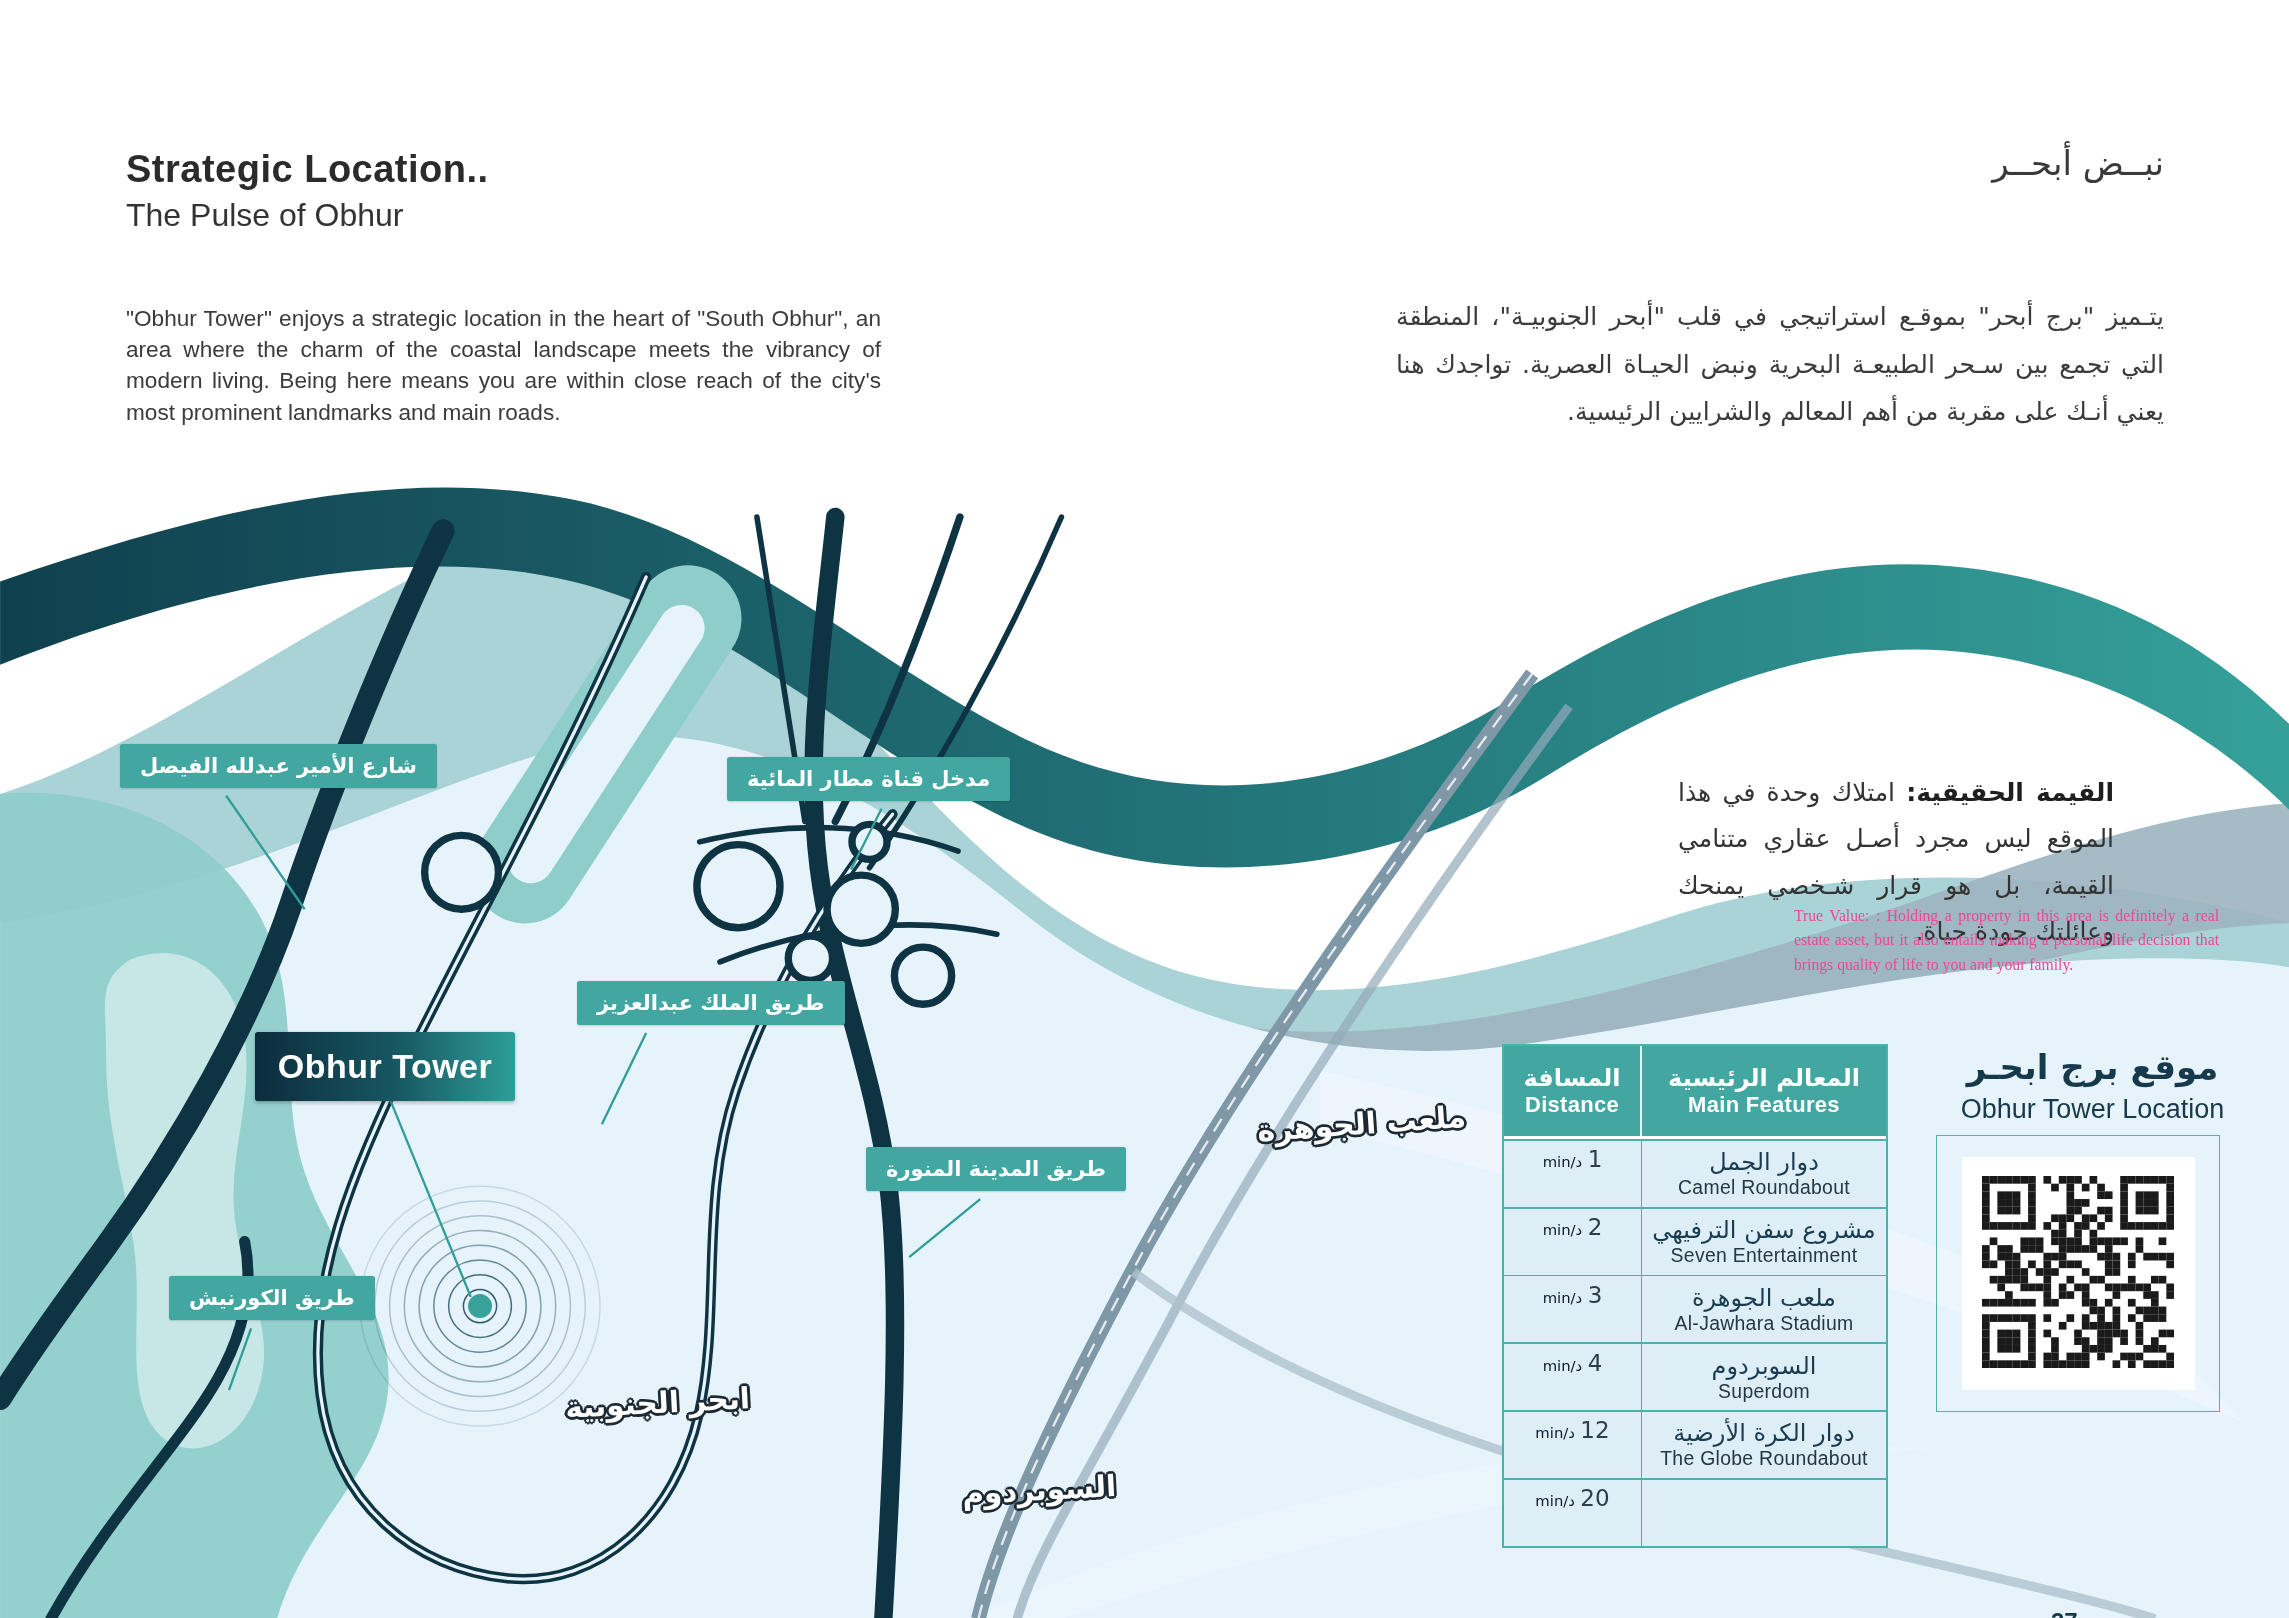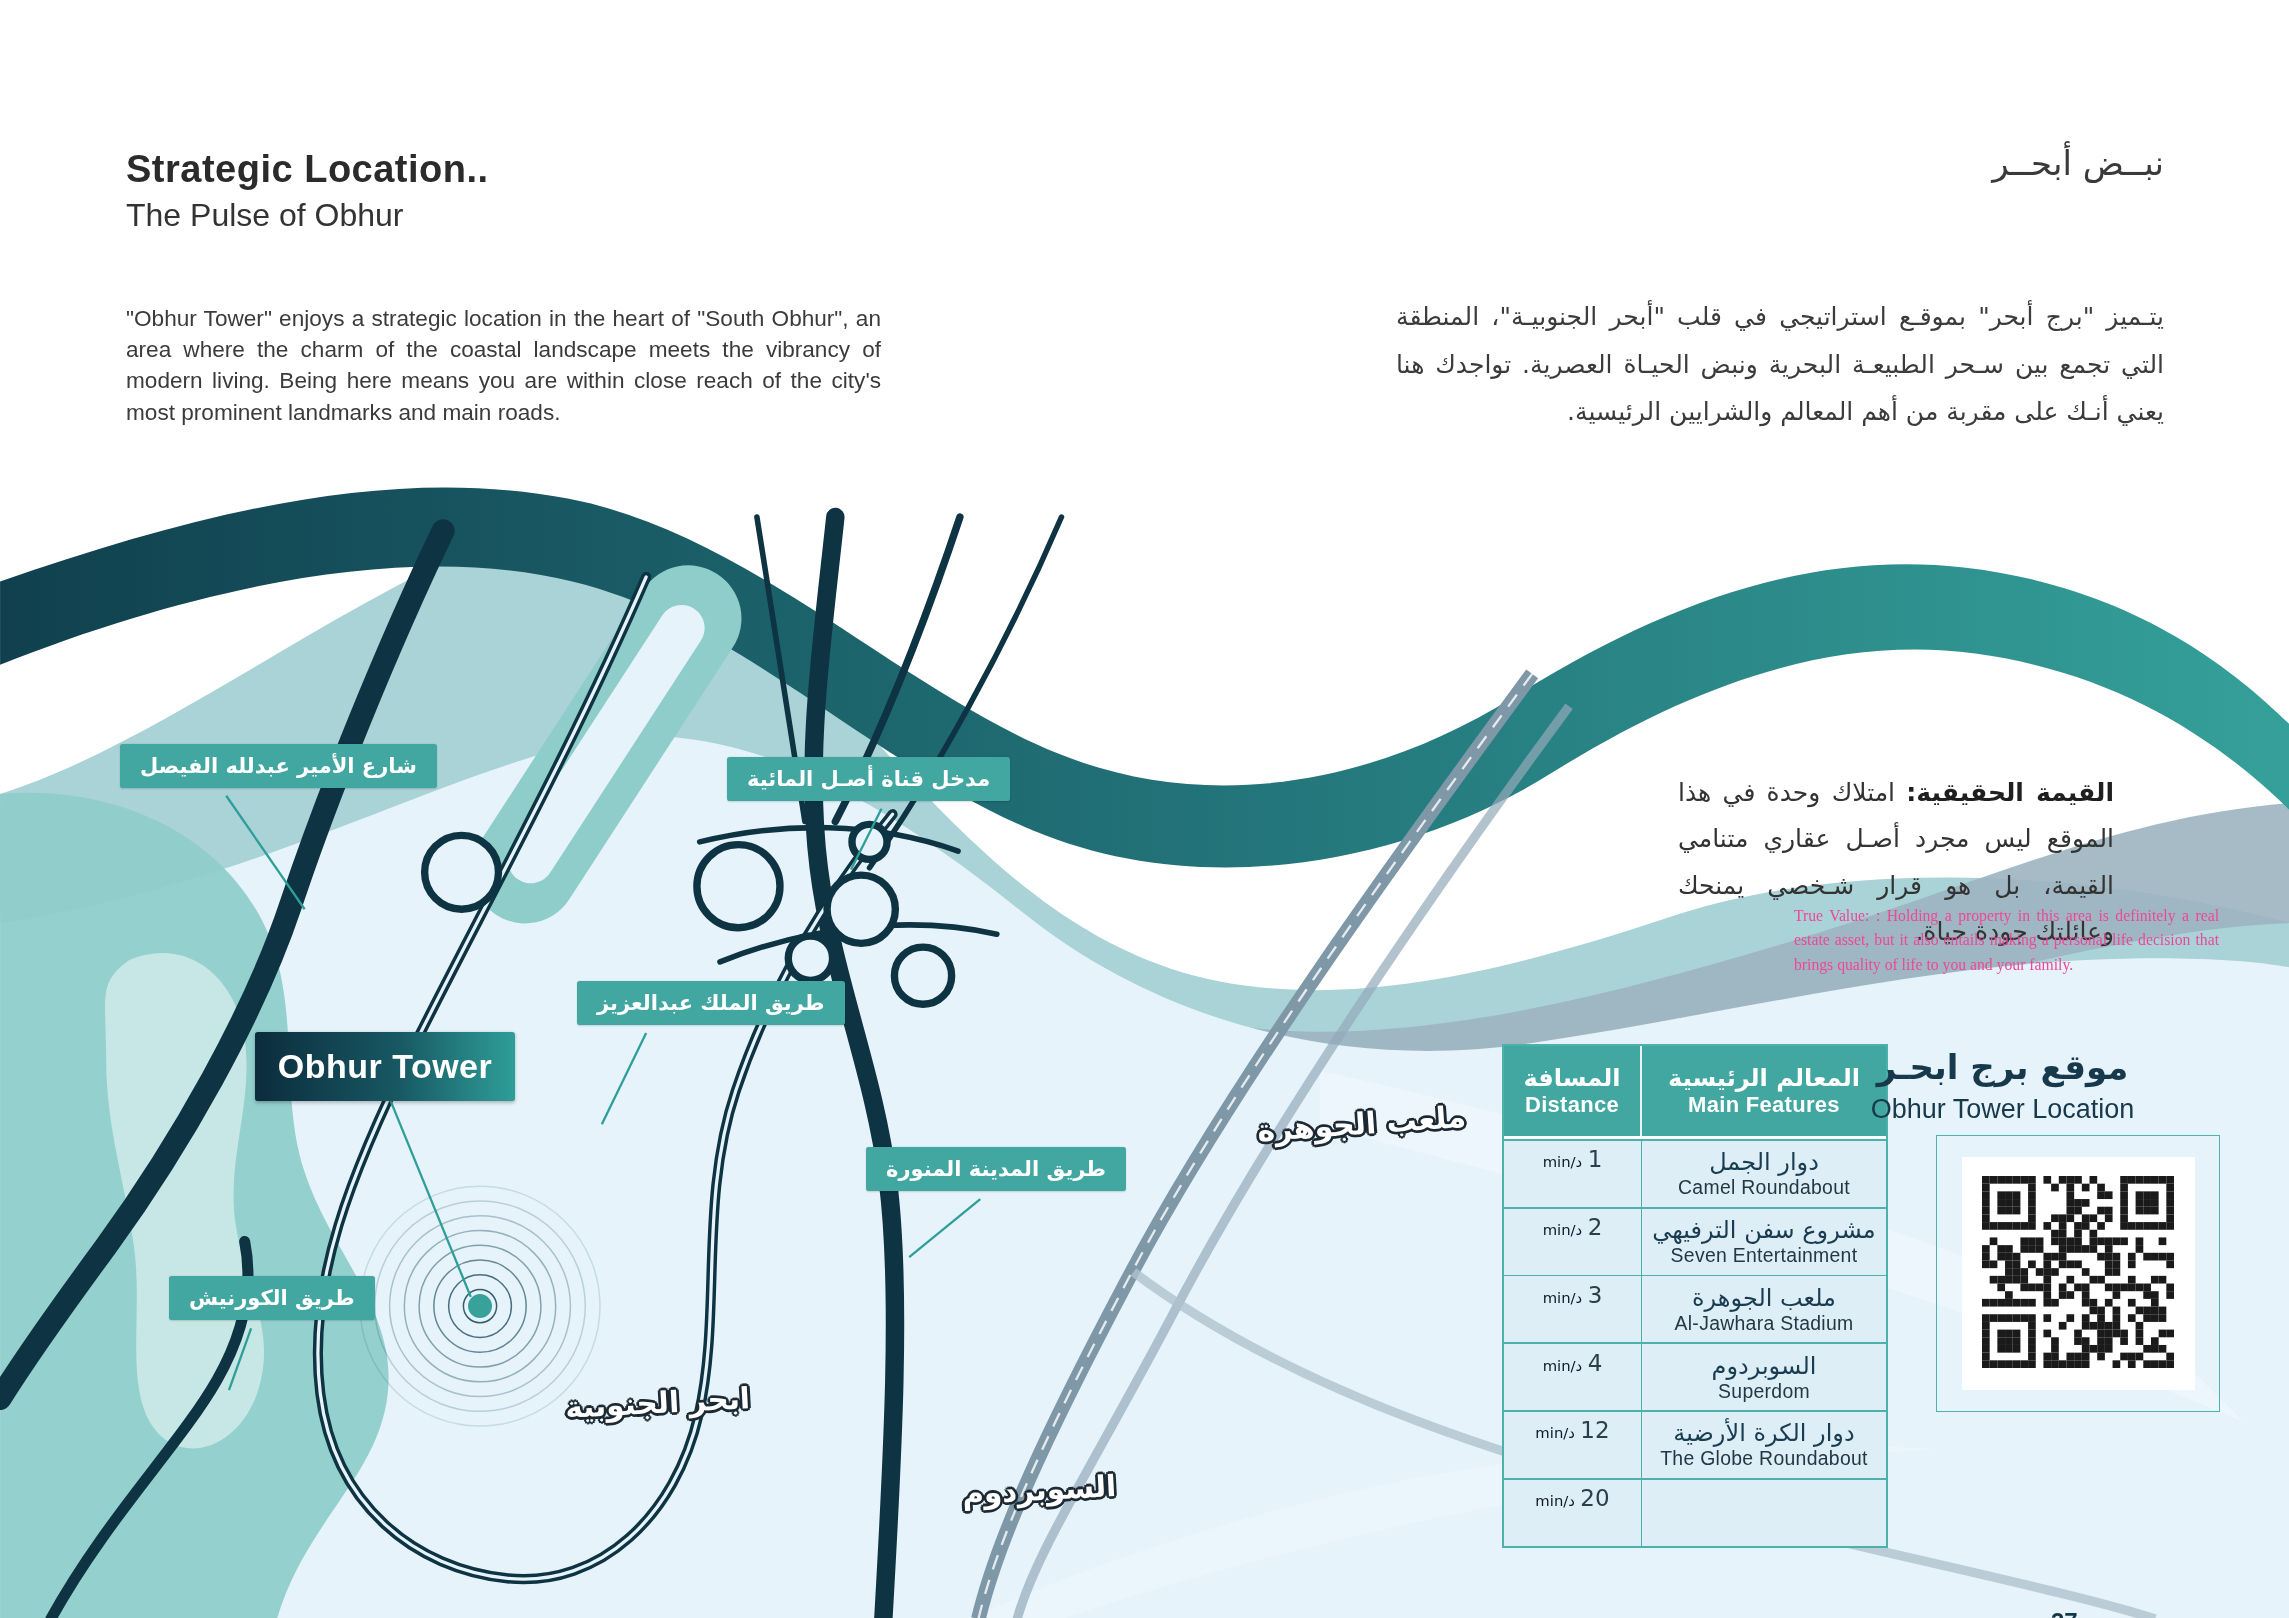--- a/index.html
+++ b/index.html
@@ -53,21 +53,21 @@
   .trow.head .cell:first-child{border-right:2.8px solid #e9f5f6;}
   .h-ar{font-size:24px;font-weight:bold;}
   .h-en{font-size:22px;font-weight:bold;font-family:"Liberation Sans",sans-serif;letter-spacing:0.3px;}
   .f-ar{font-size:24px;color:#1a3c50;direction:rtl;}
   .f-en{font-size:19.4px;color:#253744;font-family:"Liberation Sans",sans-serif;letter-spacing:0.3px;}
   .dist{display:flex;flex-direction:row-reverse;align-items:baseline;justify-content:center;gap:5.5px;}
   .dnum{font-size:23px;color:#2c3e4a;}
   .dunit{font-size:14.8px;color:#0f172a;direction:rtl;}
 
   
-  .qr-titles{position:absolute;left:1848px;top:1047px;width:309px;text-align:center;color:#16394b;}
+  .qr-titles{position:absolute;left:1938px;top:1047px;width:309px;text-align:center;color:#16394b;}
   .qr-title-ar{font-size:34px;font-weight:bold;direction:rtl;}
   .qr-title-en{font-size:27px;margin-top:7.4px;font-family:"Liberation Sans",sans-serif;}
   .qr-box{position:absolute;left:1936px;top:1135px;width:282px;height:275px;border:1.8px solid #4fb3ac;
           display:flex;align-items:center;justify-content:center;}
   .qr-white{width:233px;height:233px;background:#fff;display:flex;align-items:center;justify-content:center;}
 
   .page-marker{position:absolute;left:2051px;top:1608px;font-size:24px;font-weight:bold;color:#14384a;
                font-family:"Liberation Sans",sans-serif;}
 </style>
 </head>
@@ -158,21 +158,21 @@
     <div class="en-title">Strategic Location..</div>
     <div class="en-subtitle">The Pulse of Obhur</div>
   </div>
   <div class="ar-head">
     <div class="ar-subtitle">نبــض أبحــر</div>
   </div>
   <div class="en-para">"Obhur Tower" enjoys a strategic location in the heart of "South Obhur", an area where the charm of the coastal landscape meets the vibrancy of modern living. Being here means you are within close reach of the city's most prominent landmarks and main roads.</div>
   <div class="ar-para">يتـميز "برج أبحر" بموقـع استراتيجي في قلب "أبحر الجنوبيـة"، المنطقة التي تجمع بين سـحر الطبيعـة البحرية ونبض الحيـاة العصرية. تواجدك هنا يعني أنـك على مقربة من أهم المعالم والشرايين الرئيسية.</div>
 
   <div class="badge" style="left:120px;top:744px;">شارع الأمير عبدلله الفيصل</div>
-  <div class="badge" style="left:727px;top:757px;">مدخل قناة أصـل المائية</div>
+  <div class="badge" style="left:727px;top:757px;">مدخل قناة مطار المائية</div>
   <div class="badge" style="left:577px;top:981px;">طريق الملك عبدالعزيز</div>
   <div class="badge" style="left:866px;top:1147px;">طريق المدينة المنورة</div>
   <div class="badge" style="left:169px;top:1276px;">طريق الكورنيش</div>
 
   <div class="tower-label">Obhur Tower</div>
 
   <div class="map-outline-text" style="left:1257px;top:1106px;transform:rotate(-4deg);">ملعب الجوهرة</div>
   <div class="map-outline-text" style="left:565px;top:1386px;transform:rotate(-3deg);font-size:29.5px;">ابحر الجنوبية</div>
   <div class="map-outline-text" style="left:962px;top:1473px;transform:rotate(-3deg);font-size:29.5px;">السوبردوم</div>
 

